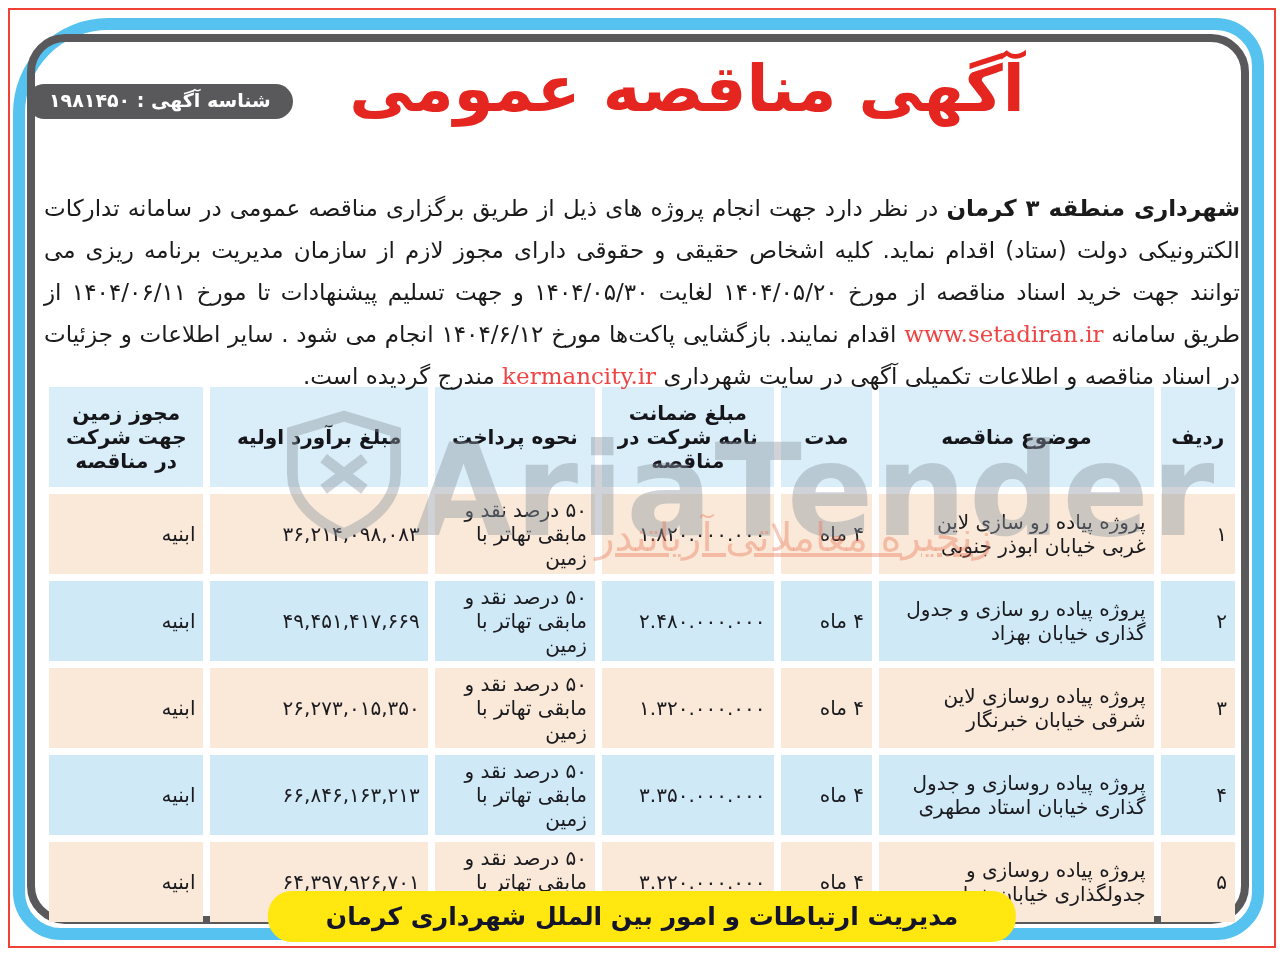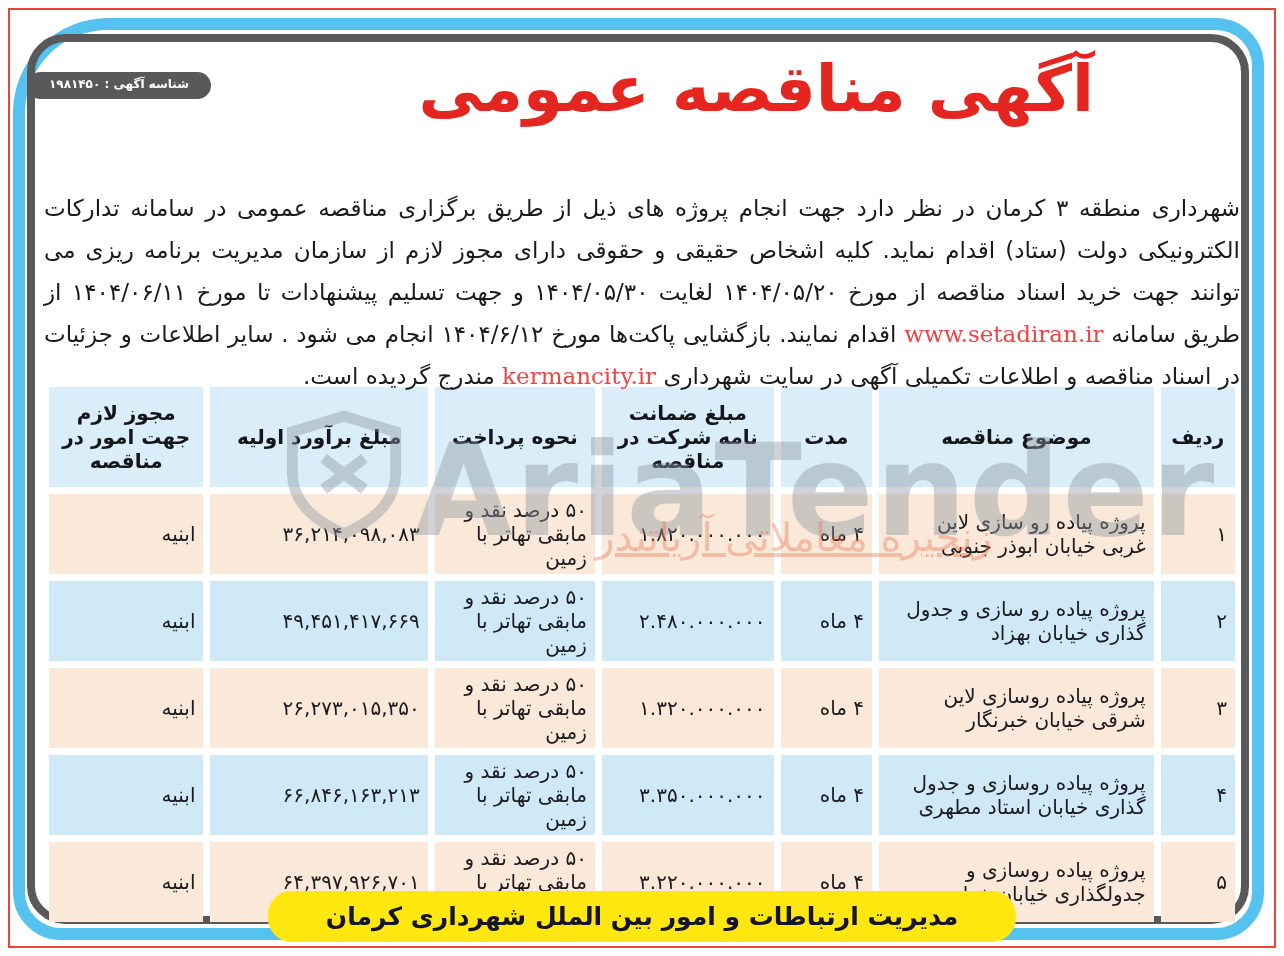--- a/index.html
+++ b/index.html
@@ -7,31 +7,31 @@
         font-family:"DejaVu Sans",sans-serif;}
 
   
   .frame-red{position:absolute;inset:8px;border:2px solid #ef4136;z-index:0;}
   .frame-blue{position:absolute;top:18px;left:13px;right:20px;bottom:16px;
               border:12px solid #56c2ef;border-radius:95px 48px 48px 48px;z-index:0;}
   .frame-gray{position:absolute;top:34px;left:27px;right:35px;bottom:32px;
               border:8px solid #59595b;border-radius:38px;z-index:1;background:transparent;}
 
   
-  .badge{position:absolute;top:72px;left:27px;z-index:5;background:#59595b;color:#fff;
-         border-radius:20px;padding:5px 22px 8px;font-size:12px;font-weight:bold;direction:rtl;}
-  .title{position:absolute;top:52px;left:280px;right:190px;z-index:3;
+  .badge{position:absolute;top:84px;left:27px;z-index:5;background:#59595b;color:#fff;
+         border-radius:20px;padding:5px 22px 8px;font-size:19px;font-weight:bold;direction:rtl;}
+  .title{position:absolute;top:52px;left:280px;right:190px;z-index:3;text-align:center;
          direction:rtl;color:#e52620;font-size:64px;font-weight:bold;letter-spacing:-1px;}
   .logo{position:absolute;top:48px;right:50px;width:112px;z-index:4;text-align:center;}
   .logo-caption{display:block;font-size:14px;font-weight:bold;color:#2b2b2e;margin-top:1px;direction:rtl;}
 
   
   .intro{position:absolute;top:164px;left:44px;right:44px;z-index:3;direction:rtl;
          text-align:justify;font-size:23px;line-height:1.83;color:#1b1b1b;}
-  .intro b{font-weight:normal;margin-top:41px;}
+  .intro b{font-weight:bold;margin-top:41px;}
   .intro a{color:#ef4444;font-family:"DejaVu Serif",serif;}
 
   
   .table-wrap{position:absolute;top:380px;left:42px;right:42px;z-index:2;}
   table.tender{width:100%;border-collapse:separate;border-spacing:7px;direction:rtl;}
   table.tender th{background:#d9eef9;font-weight:bold;font-size:20px;color:#15151a;
                   height:92px;padding:4px 6px;text-align:center;vertical-align:middle;}
   table.tender td{font-size:20px;color:#1a1a1f;height:62px;padding:4px 8px;
                   vertical-align:middle;}
   tr.cream td{background:#fae9d8;}
@@ -77,21 +77,21 @@
           <col style="width:13.5%">
       </colgroup>
       <thead>
         <tr>
           <th>ردیف</th>
           <th>موضوع مناقصه</th>
           <th>مدت</th>
           <th>مبلغ ضمانت نامه شرکت در مناقصه</th>
           <th>نحوه پرداخت</th>
           <th>مبلغ برآورد اولیه</th>
-          <th>مجوز لازم جهت امور در مناقصه</th>
+          <th>مجوز زمین جهت شرکت در مناقصه</th>
         </tr>
       </thead>
       <tbody>
         <tr class="cream">
           <td>۱</td>
           <td>پروژه پیاده رو سازی لاین غربی خیابان ابوذر جنوبی</td>
           <td>۴ ماه</td>
           <td>۱.۸۲۰.۰۰۰.۰۰۰</td>
           <td>۵۰ درصد نقد و مابقی تهاتر با زمین</td>
           <td>۳۶,۲۱۴,۰۹۸,۰۸۳</td>

